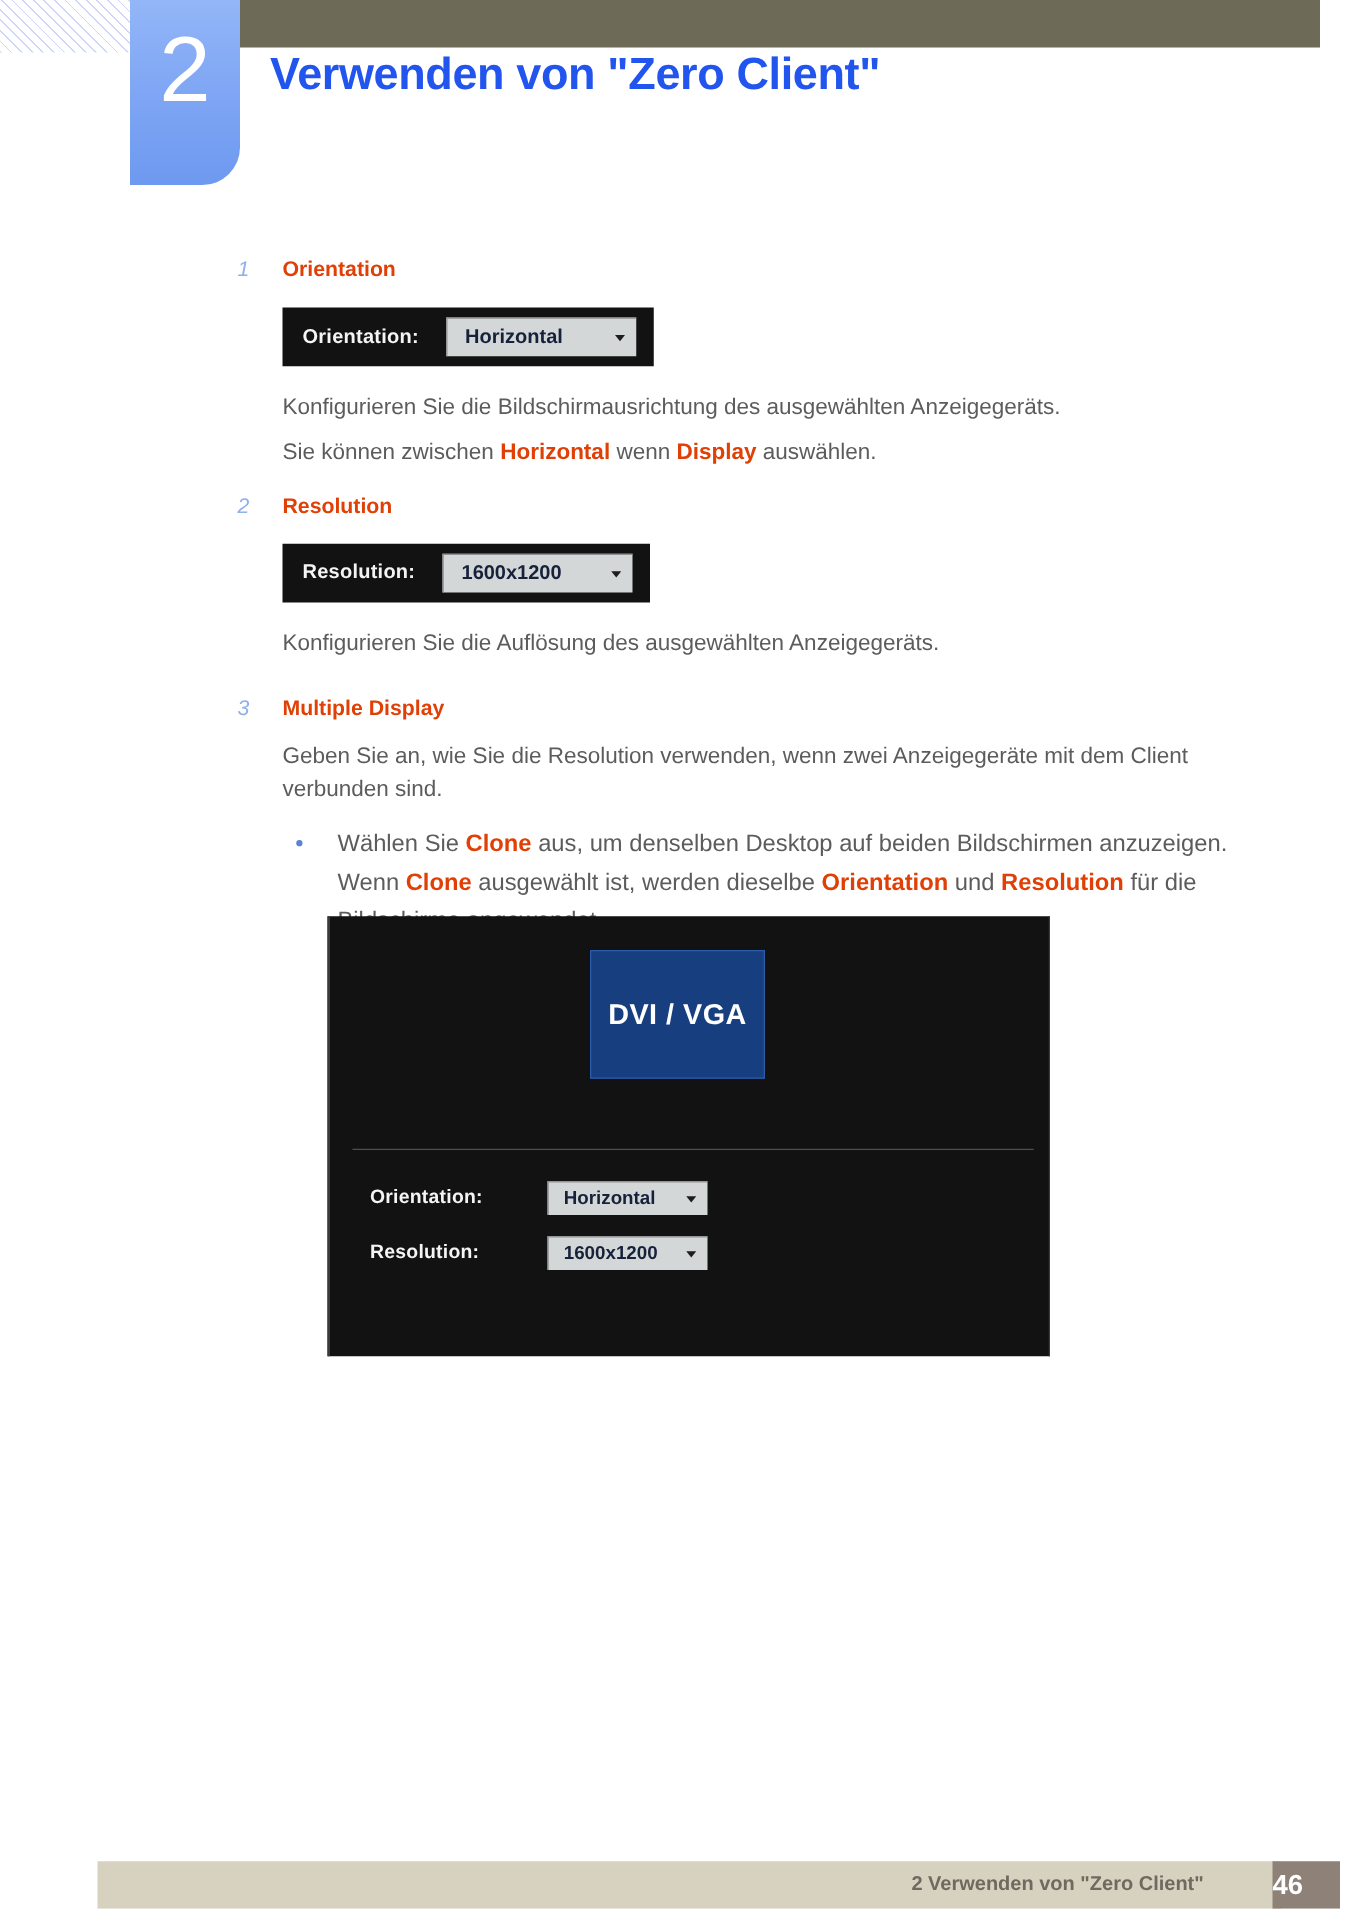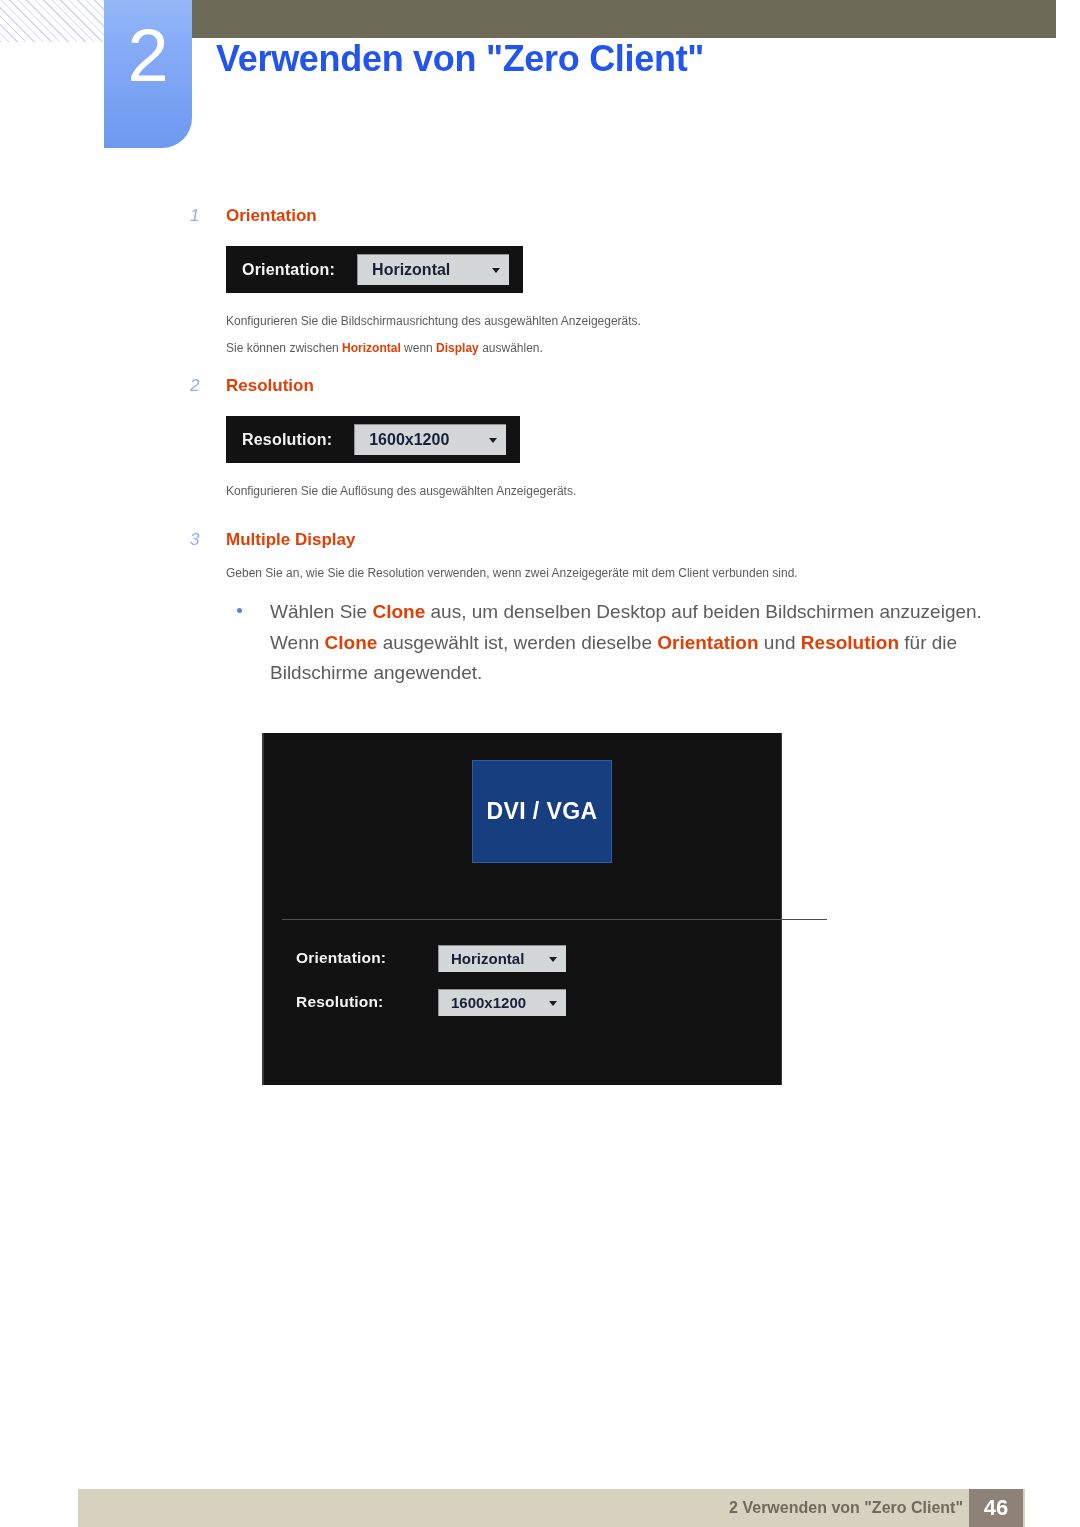--- a/index.html
+++ b/index.html
@@ -87,21 +87,21 @@
 
   .step-title {
     display: inline-block;
     font-size: 17px;
     font-weight: bold;
     color: #e04006;
     margin-left: 33px;
   }
 
   .para {
-    font-size: 12px;
+    font-size: 18px;
     color: #5c5c5c;
     line-height: 1.52;
     margin-left: 226px;
     margin-right: 90px;
   }
 
   .hl {
     color: #e04006;
     font-weight: bold;
   }
@@ -175,21 +175,21 @@
   .bullet-text {
     font-size: 19px;
     color: #5c5c5c;
     line-height: 1.62;
   }
 
   
   .panel {
     position: absolute;
     left: 262px; top: 733px;
-    width: 520px; height: 352px;
+    width: 578px; height: 352px;
     background: #121212;
     border-left: 2px solid #3a3a3a;
     border-right: 1px solid #3a3a3a;
   }
 
   .dvi-box {
     position: absolute;
     left: 208px; top: 27px;
     width: 140px; height: 103px;
     background: #173f7f;
@@ -254,27 +254,26 @@
     position: absolute;
     right: 62px; top: 10px;
     font-size: 16px;
     font-weight: bold;
     color: #6f6a60;
     white-space: nowrap;
   }
 
   .footer-page {
     position: absolute;
-    left: 891px; top: 0;
+    left: 940px; top: 0;
     width: 54px; height: 38px;
     background: #8d8178;
     color: #ffffff;
     font-size: 22px;
     font-weight: bold;
-    text-align: center;
     line-height: 38px;
   }
 </style>
 </head>
 <body>
 
 <div class="page">
 
   <div class="hatch"></div>
   <div class="header-bar"></div>

